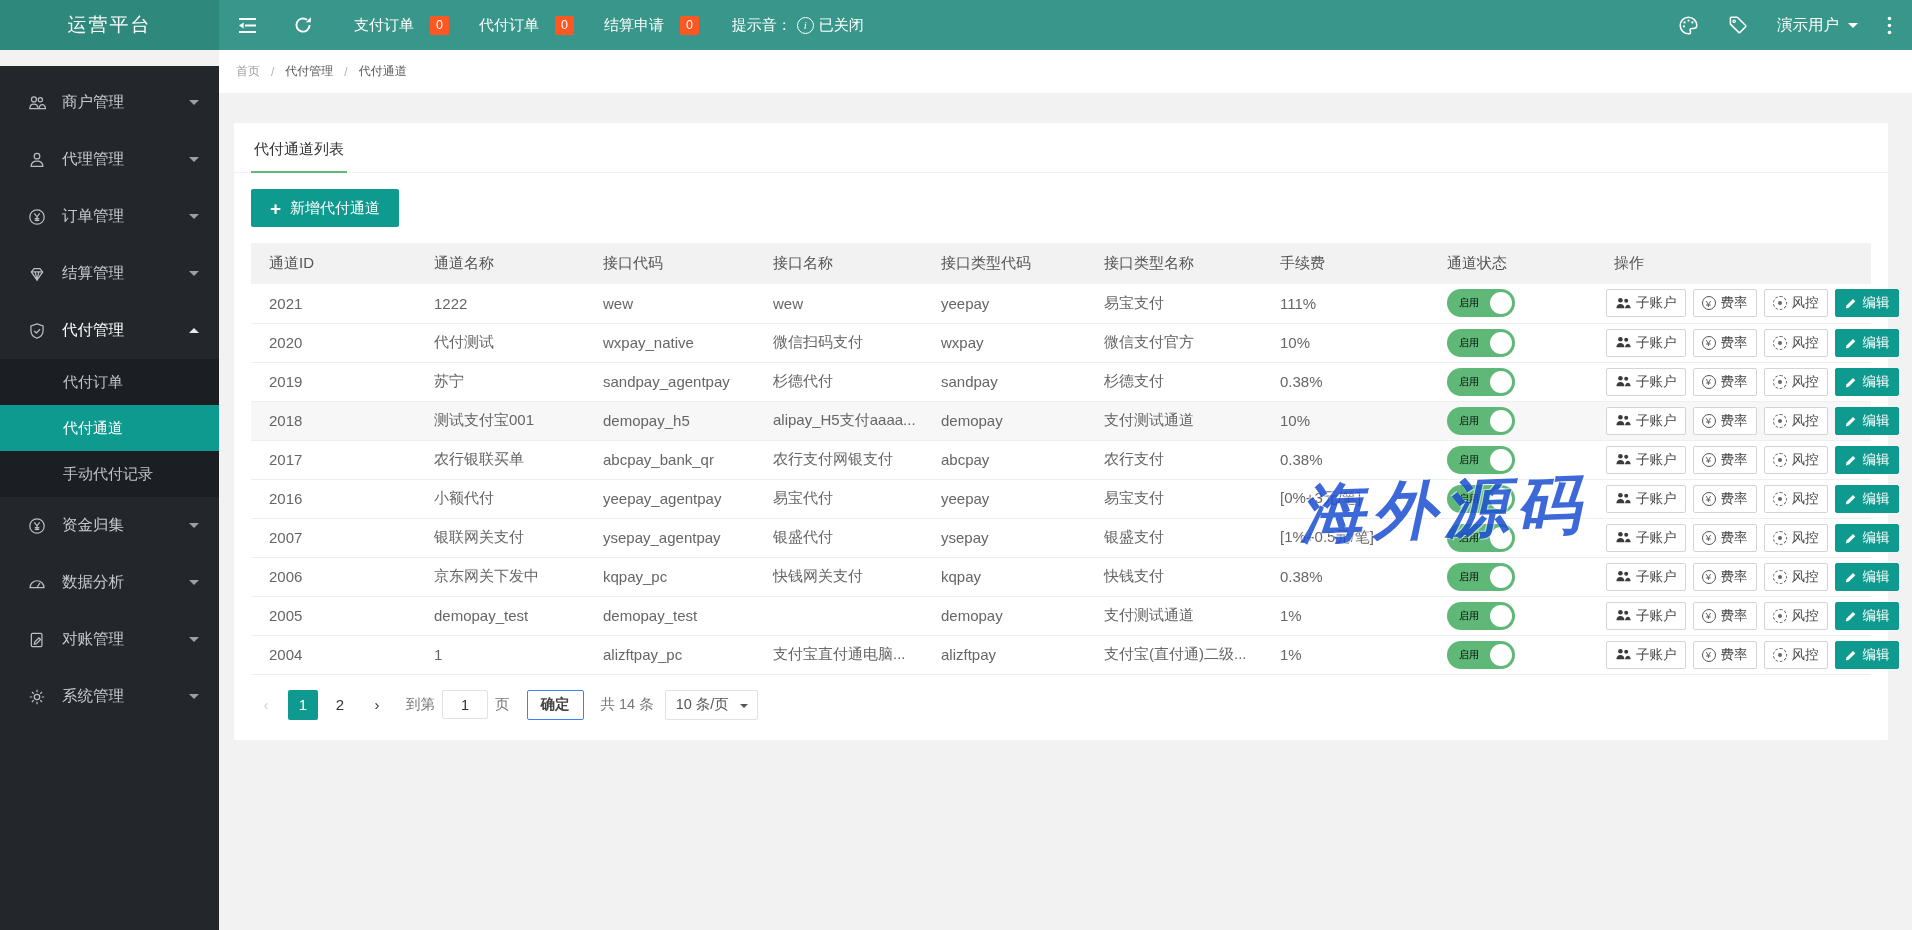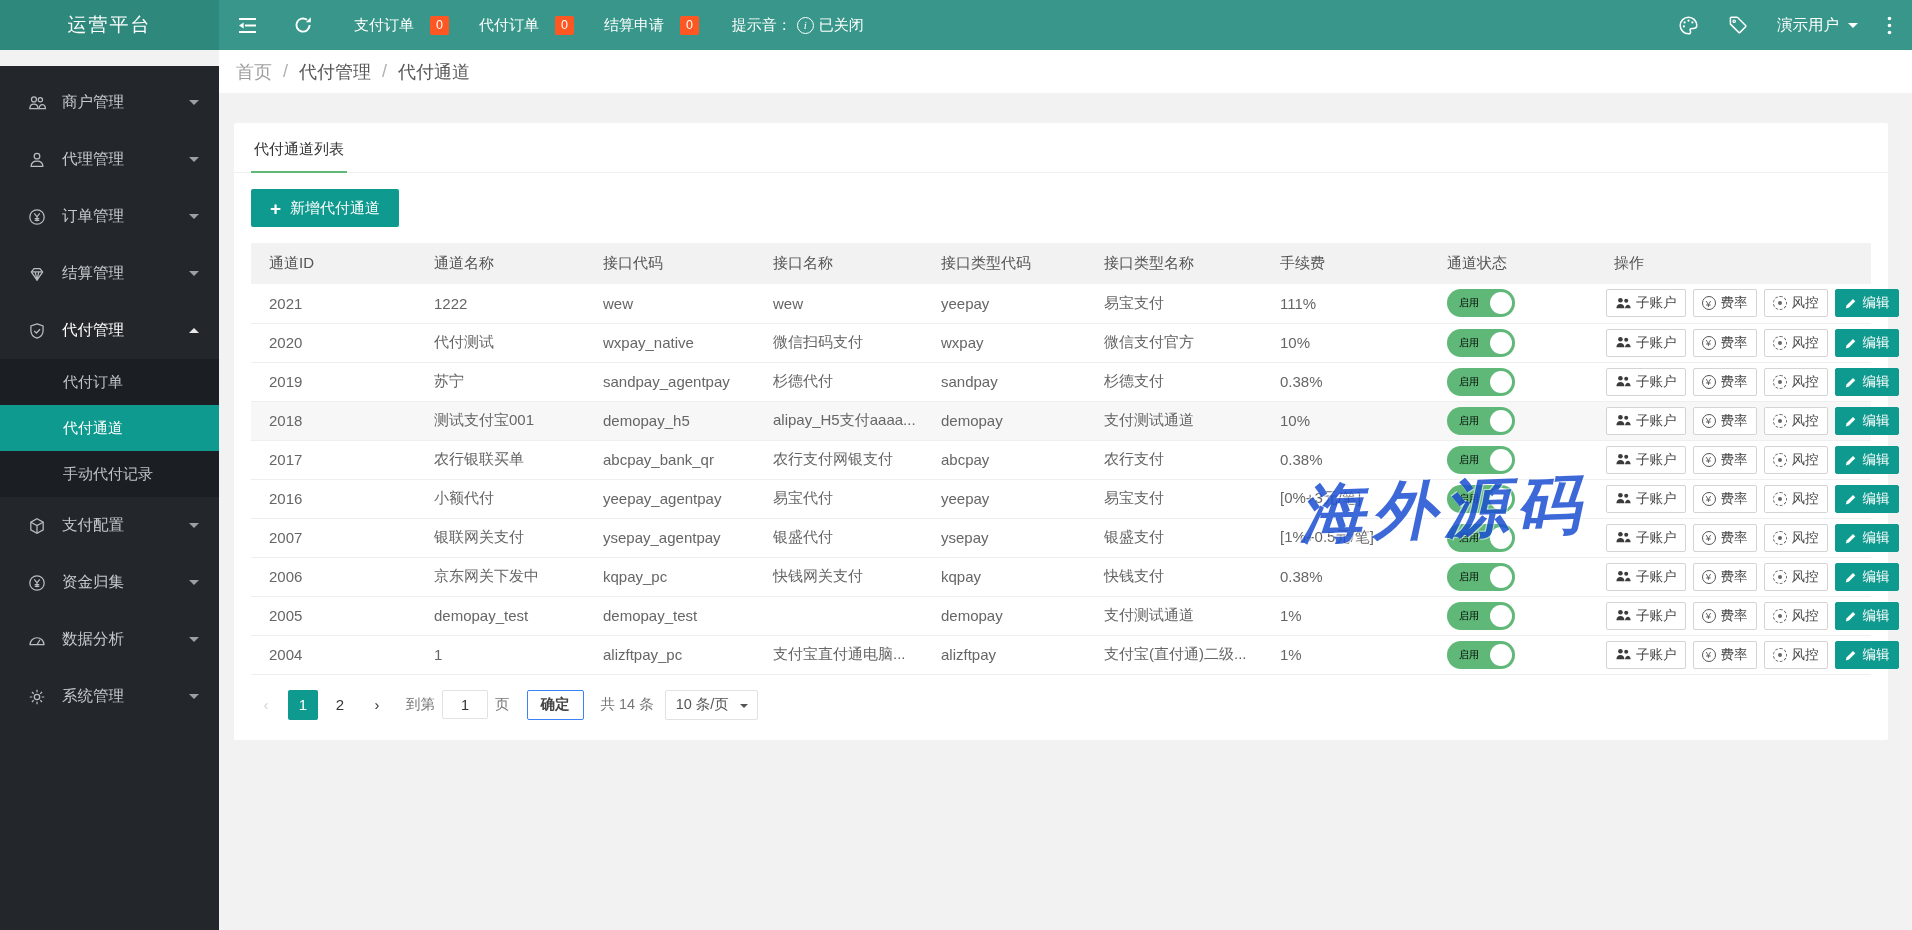--- a/index.html
+++ b/index.html
@@ -38,21 +38,21 @@
   .s-icon { width:20px; margin-right:15px; color:#b9bec2; }
   .s-caret { margin-left:auto; }
   .tri-down { width:0; height:0; border:5px solid transparent; border-top-color:#9aa0a5; margin-top:5px; }
   .tri-up { width:0; height:0; border:5px solid transparent; border-bottom-color:#e8e8e8; margin-bottom:5px; }
   .submenu { background: var(--c-sidebar-sub,#1b1f23); }
   .sub-item { height:46px; line-height:46px; padding-left:63px; color:#bfc3c7; font-size:15px; cursor:pointer; }
   .sub-item.active { background: var(--c-accent,#0c9b8f); color:#fff; }
 
   
   .main { position:absolute; left:219px; top:50px; right:0; bottom:0; background:#f2f2f2; }
-  .breadcrumb { height:43px; background:#fff; display:flex; align-items:center; padding-left:17px; font-size:18px; }
+  .breadcrumb { height:43px; background:#fff; display:flex; align-items:center; padding-left:17px; font-size:12px; }
   .crumb { color:#595959; }
   .crumb.first { color:#9e9e9e; }
   .sep { color:#b0b0b0; margin:0 11px; }
 
   .card { margin:30px 24px 0 15px; background:#fff; border-radius:2px; padding-bottom:20px; }
   .tabbar { height:50px; border-bottom:1px solid #f0f0f0; display:flex; align-items:flex-end; padding-left:17px; }
   .tab { font-size:15px; color:#333; padding:0 3px 13px; position:relative; cursor:pointer; white-space:nowrap; }
   .tab.active::after { content:""; position:absolute; left:0; right:0; bottom:-1px; height:2px;
     background: var(--c-toggle,#5fb878); }
 
@@ -228,45 +228,45 @@
     <span class="s-caret tri-up"></span>
   </div>
     <div class="submenu">
       <div class="sub-item">代付订单</div>
       <div class="sub-item active">代付通道</div>
       <div class="sub-item">手动代付记录</div>
     </div>
     <div class="side-item">
     <span class="icn s-icon">
         <svg width="18" height="18" viewBox="0 0 16 16" fill="none" stroke="currentColor" stroke-width="1.1">
-          <path d="M8 1.6l5.5 3v6.8L8 14.4l-5.5-3V4.6z"></path>
-          <path d="M2.5 4.6L8 7.6l5.5-3M8 7.6v6.8"></path>
-        </svg>
-      </span>
-    <span>支付配置</span>
-    <span class="s-caret tri-down"></span>
-  </div>
-    <div class="side-item">
-    <span class="icn s-icon">
-        <svg width="18" height="18" viewBox="0 0 16 16" fill="none" stroke="currentColor" stroke-width="1.1">
           <circle cx="8" cy="8" r="6.4"></circle>
           <path d="M5.6 4.8L8 7.8l2.4-3M8 7.8v4M6 9.4h4M6 11h4"></path>
         </svg>
       </span>
     <span>资金归集</span>
     <span class="s-caret tri-down"></span>
   </div>
     <div class="side-item">
     <span class="icn s-icon">
         <svg width="18" height="18" viewBox="0 0 16 16" fill="none" stroke="currentColor" stroke-width="1.1">
           <path d="M1.8 12.2a6.2 6.2 0 1 1 12.4 0z"></path>
           <path d="M8 12.2l2.6-4.4"></path>
         </svg>
       </span>
     <span>数据分析</span>
+    <span class="s-caret tri-down"></span>
+  </div>
+    <div class="side-item">
+    <span class="icn s-icon">
+        <svg width="18" height="18" viewBox="0 0 16 16" fill="none" stroke="currentColor" stroke-width="1.1">
+          <rect x="3" y="2.2" width="9.4" height="11.6" rx="1"></rect>
+          <path d="M6 9.8l3.7-3.7 1.5 1.5-3.7 3.7-1.9.4z"></path>
+        </svg>
+      </span>
+    <span>对账管理</span>
     <span class="s-caret tri-down"></span>
   </div>
     <div class="side-item">
     <span class="icn s-icon">
         <svg width="18" height="18" viewBox="0 0 16 16" fill="none" stroke="currentColor" stroke-width="1.1">
           <circle cx="8" cy="8" r="2.4"></circle>
           <path d="M8 1.6v2.2M8 12.2v2.2M1.6 8h2.2M12.2 8h2.2M3.5 3.5l1.6 1.6M10.9 10.9l1.6 1.6M12.5 3.5l-1.6 1.6M5.1 10.9l-1.6 1.6"></path>
         </svg>
       </span>
     <span>系统管理</span>

